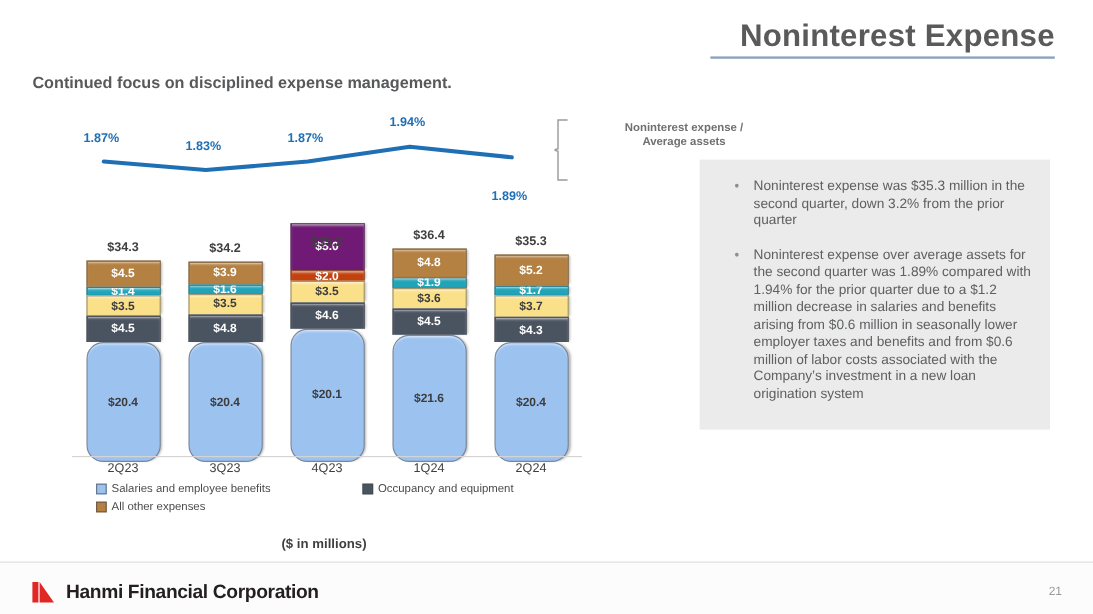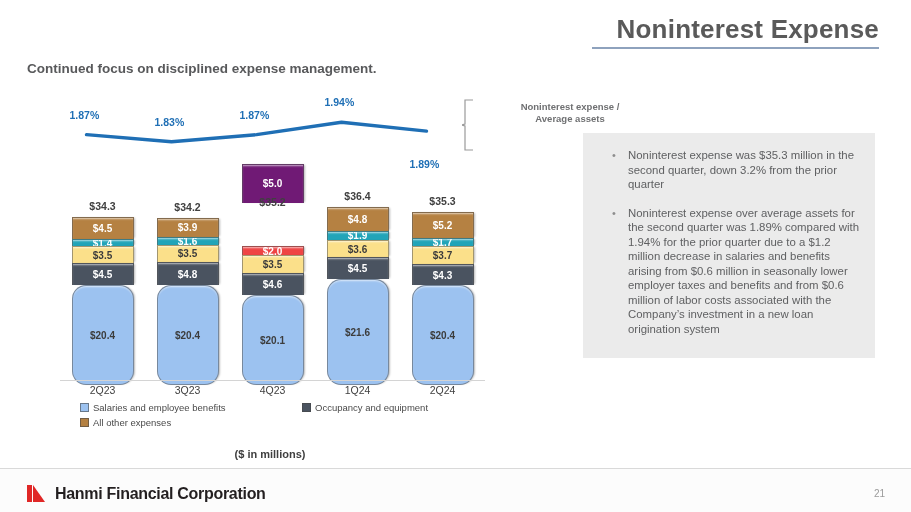--- a/index.html
+++ b/index.html
@@ -161,30 +161,30 @@
           <span>$4.8</span>
         </div>
         <div class="seg dark-text" title="Salaries and employee benefits" style="height: 99.7582px; background: rgb(156, 194, 240);">
           <span>$20.4</span>
         </div>
       </div>
       <div class="bar-col" style="left: 181.5px;">
         <div class="seg" title="All other expenses" style="height: 39px; background: #701a75;">
           <span>$5.0</span>
         </div>
-        <div class="seg" title="Professional Fees" style="height: 9.78022px; background: #ef4444; margin-top: 43px;">
+        <div class="seg" title="Professional Fees" style="height: 9.78022px; background: #c2410c;">
           <span>$2.0</span>
         </div>
         <div class="seg dark-text" title="Data Processing" style="height: 17.1154px; background: rgb(251, 224, 138);">
           <span>$3.5</span>
         </div>
         <div class="seg" title="Occupancy and equipment" style="height: 22.4945px; background: rgb(74, 83, 96);">
           <span>$4.6</span>
         </div>
-        <div class="seg dark-text" title="Salaries and employee benefits" style="height: 90px; background: rgb(156, 194, 240);">
+        <div class="seg dark-text" title="Salaries and employee benefits" style="height: 111px; background: rgb(156, 194, 240);">
           <span>$20.1</span>
         </div>
       </div>
       <div class="bar-col" style="left: 266.5px;">
         <div class="seg" title="All other expenses" style="height: 23.4725px; background: rgb(181, 129, 66);">
           <span>$4.8</span>
         </div>
         <div class="seg" title="Professional Fees" style="height: 9.29121px; background: rgb(33, 164, 184);">
           <span>$1.9</span>
         </div>

